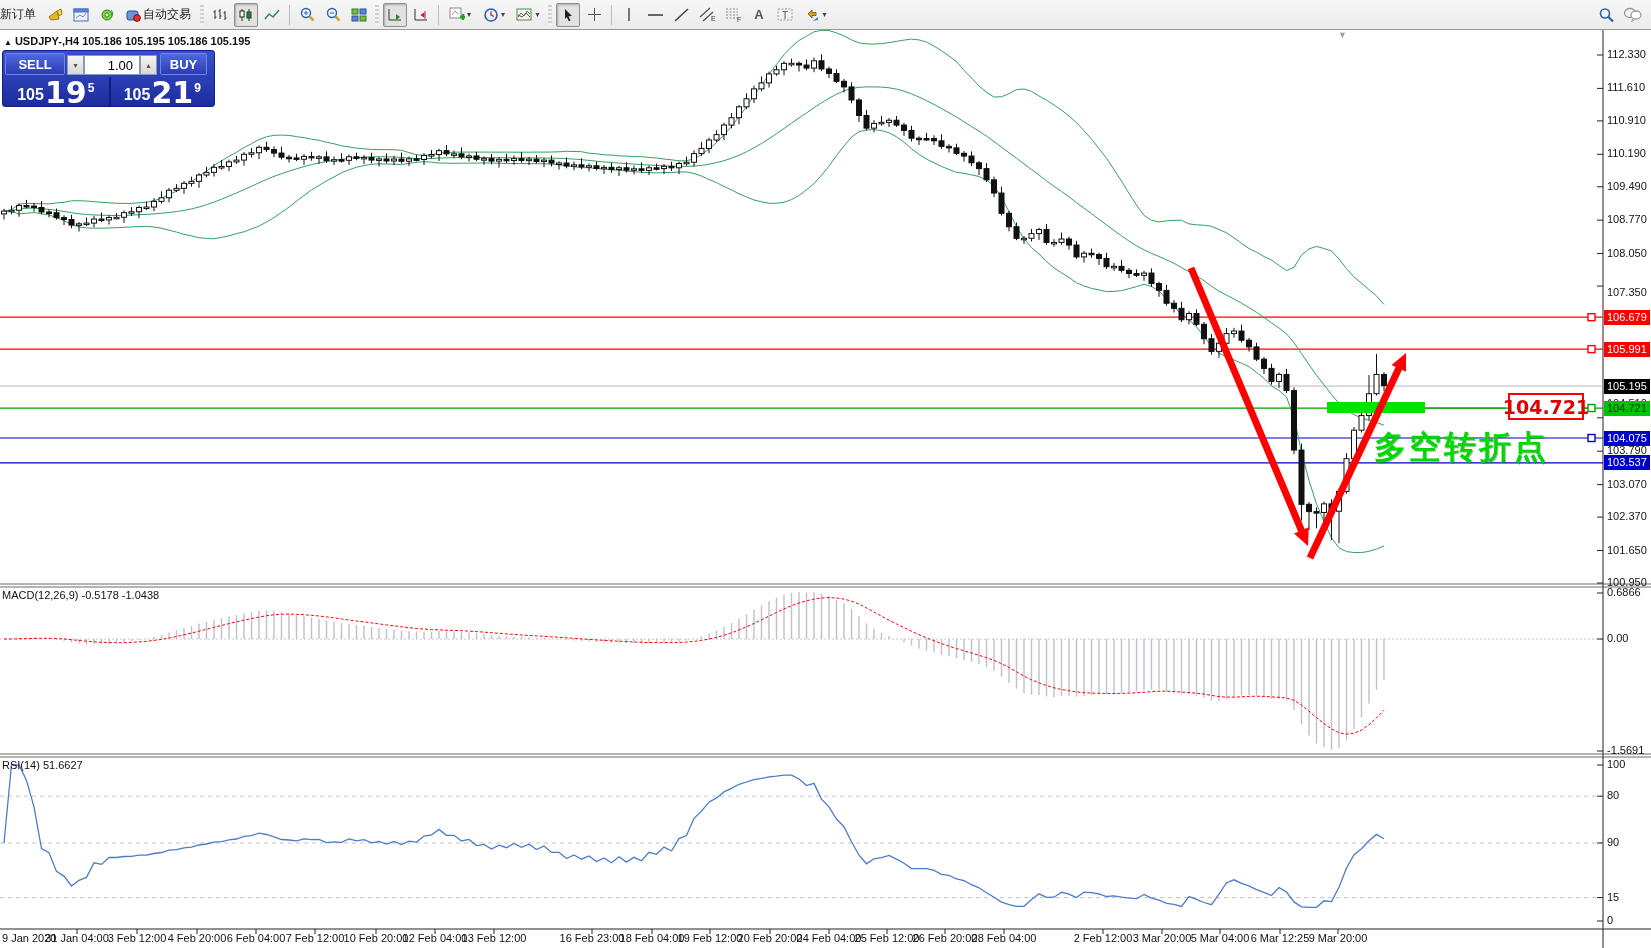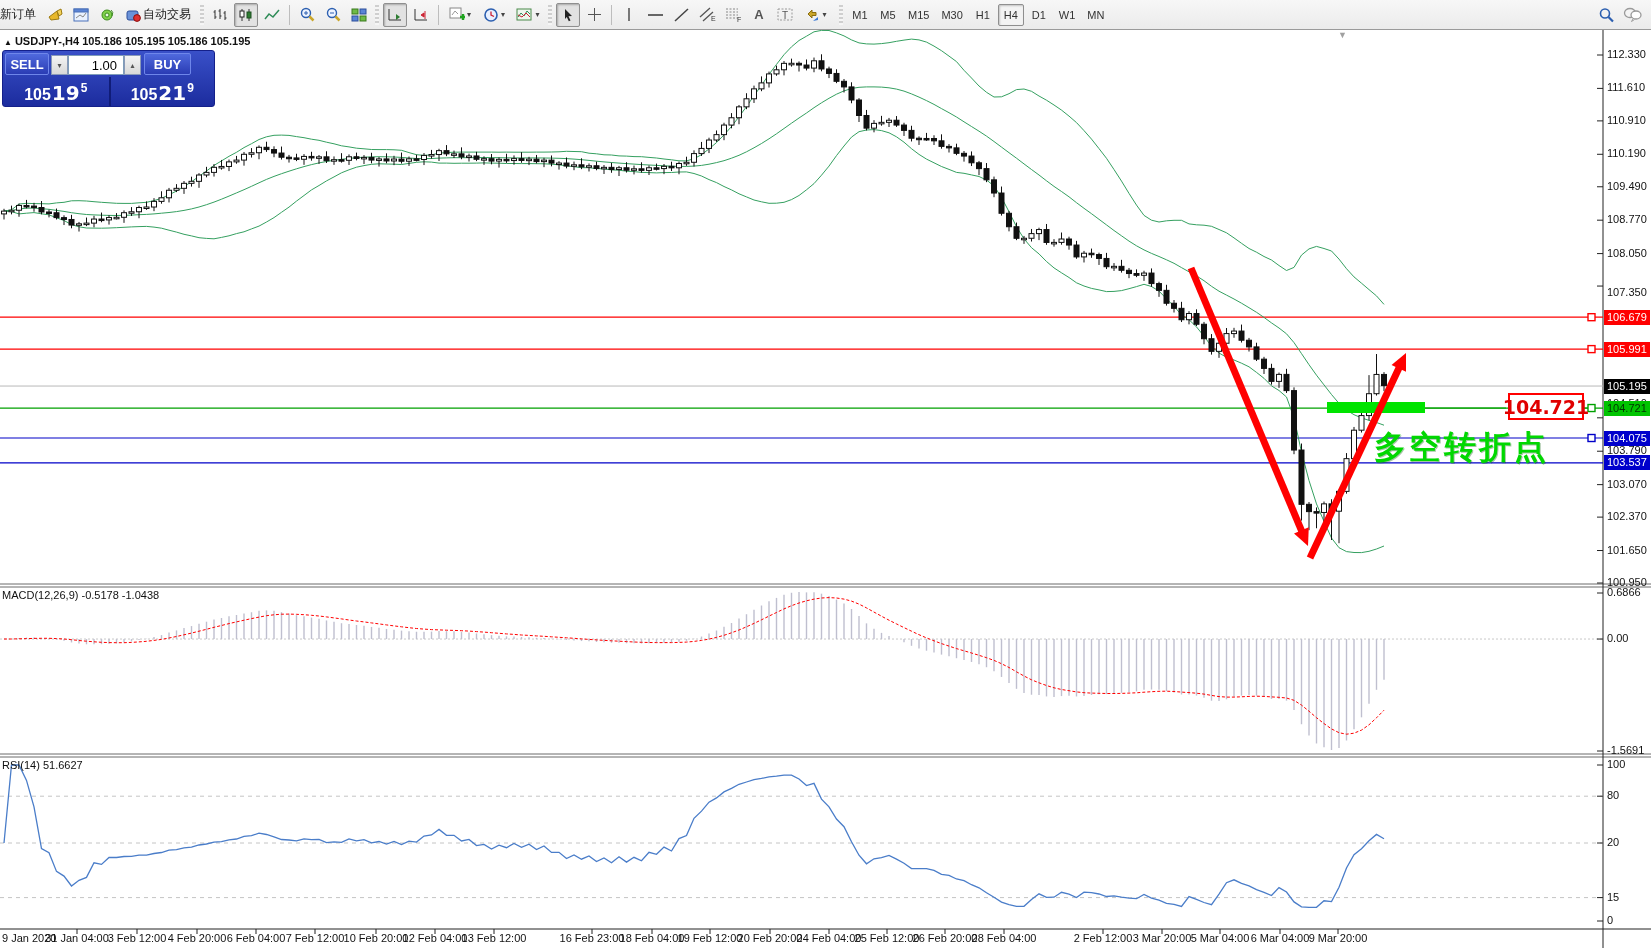--- a/index.html
+++ b/index.html
@@ -36,32 +36,32 @@
   #chart-title .tri { font-size:8px; margin-right:3px; }
 
   
   #oct { position:absolute; left:2px; top:50px; width:213px; height:57px; z-index:6;
          background:linear-gradient(#3950c8,#1c2c9e); border:1px solid #14208a; border-radius:3px;
          color:#fff; overflow:hidden; }
   #oct .row1 { position:absolute; left:0; top:0; width:100%; height:26px; display:flex; align-items:center; }
   .oct-btn { height:22px; margin:2px; display:flex; align-items:center; justify-content:center;
              background:linear-gradient(#4f69dd,#2a3cb4); border:1px solid #6e86ea; border-radius:2px;
              font-size:13px; font-weight:bold; color:#fff; }
-  #sell-btn { width:44px; }
+  #sell-btn { width:60px; }
   #buy-btn  { width:47px; margin-left:3px; }
   .spin { width:17px; height:20px; margin-top:2px; background:linear-gradient(#f4f4f4,#d8d8d8);
           border:1px solid #8a9ab8; display:flex; align-items:center; justify-content:center;
           color:#555; font-size:8px; }
   #vol-input { width:56px; height:20px; margin-top:2px; border:1px solid #7f9db9; font-size:13px;
                text-align:right; padding-right:6px; font-family:"Liberation Sans",sans-serif; }
   #oct .row2 { position:absolute; left:0; top:26px; width:100%; height:31px; display:flex; }
   .px-half { width:106px; height:100%; display:flex; align-items:flex-end; justify-content:center; padding-bottom:1px; }
   .px-half.right { border-left:2px solid #101c78; }
   .px-small { font-size:16px; font-weight:bold; margin-bottom:3px; }
-  .px-big { font-size:20px; font-weight:bold; line-height:28px; margin:0 1px; font-family:"DejaVu Sans",sans-serif; }
+  .px-big { font-size:30px; font-weight:bold; line-height:28px; margin:0 1px; font-family:"DejaVu Sans",sans-serif; }
   .px-sup { font-size:12px; font-weight:bold; margin-bottom:12px; }
 
   
   #price-box { position:absolute; left:1508px; top:393px; width:76px; height:27px; z-index:4;
                background:#fff; border:2px solid #f00; color:#e00000; font-size:19px; font-weight:bold;
                display:flex; align-items:center; justify-content:center; font-family:"DejaVu Sans",sans-serif; }
   #cn-note { position:absolute; left:1374px; top:426px; z-index:4; font-size:32px; font-weight:bold;
              color:#00d800; letter-spacing:3px; white-space:nowrap;
              text-shadow:1px 1px 0 rgba(0,90,0,.35); }
   #scroll-marker { position:absolute; left:1338px; top:30px; z-index:2; color:#a0a0a0; font-size:9px; }
@@ -230,34 +230,20 @@
         </div>
       <div class="tbi" style="min-width:34px;">
           <svg width="15" height="14" viewBox="0 0 15 14">
             <path d="M3 6 L7 2 L7 4.5 L11 4.5 L11 7.5 L7 7.5 L7 10 Z" fill="#caa62a" stroke="#8a6d10"></path>
             <path d="M8 13 l5 -4 v3 z" fill="#3a7ad6"></path>
           </svg>
           <span class="dd">▾</span>
         </div>
     </div>
 
-    <div class="tb-group" style="left:836px;">
-      <div class="tb-grip"></div>
-      <div id="tf-holder" style="display:flex;">
-          <div class="tf-btn">M1</div>
-          <div class="tf-btn">M5</div>
-          <div class="tf-btn">M15</div>
-          <div class="tf-btn">M30</div>
-          <div class="tf-btn">H1</div>
-          <div class="tf-btn active">H4</div>
-          <div class="tf-btn">D1</div>
-          <div class="tf-btn">W1</div>
-          <div class="tf-btn">MN</div>
-        </div>
-    </div>
 
     <div class="tb-group" style="right:6px;">
       <div class="tbi">
           <svg width="17" height="16" viewBox="0 0 17 16">
             <circle cx="7" cy="6.5" r="4.5" fill="none" stroke="#2c5fb0" stroke-width="1.6"></circle>
             <path d="M10.5 10 L15 14.5" stroke="#2c5fb0" stroke-width="2.2"></path>
           </svg>
         </div>
       <div class="tbi">
           <svg width="19" height="15" viewBox="0 0 19 15">
@@ -955,21 +941,21 @@
       <div class="axis-label boxed" style="top: 341.612px; background: rgb(255, 0, 0); color: rgb(255, 255, 255);">105.991</div>
       <div class="axis-label boxed" style="top: 378.544px; background: rgb(0, 0, 0); color: rgb(255, 255, 255);">105.195</div>
       <div class="axis-label boxed" style="top: 400.536px; background: rgb(0, 196, 0); color: rgb(0, 51, 0);">104.721</div>
       <div class="axis-label boxed" style="top: 430.509px; background: rgb(0, 0, 204); color: rgb(255, 255, 255);">104.075</div>
       <div class="axis-label boxed" style="top: 455.47px; background: rgb(0, 0, 204); color: rgb(255, 255, 255);">103.537</div>
       <div class="axis-label" style="top: 586px;">0.6866</div>
       <div class="axis-label" style="top: 632.043px;">0.00</div>
       <div class="axis-label" style="top: 744px;">-1.5691</div>
       <div class="axis-label" style="top: 758px;">100</div>
       <div class="axis-label" style="top: 789.2px;">80</div>
-      <div class="axis-label" style="top: 836px;">20</div>
+      <div class="axis-label" style="top: 836px;">90</div>
       <div class="axis-label" style="top: 890.6px;">15</div>
       <div class="axis-label" style="top: 914px;">0</div>
       <div class="time-label" style="left: 2px; transform: none;">9 Jan 2020</div>
       <div class="time-label" style="left: 77px;">31 Jan 04:00</div>
       <div class="time-label" style="left: 137px;">3 Feb 12:00</div>
       <div class="time-label" style="left: 197px;">4 Feb 20:00</div>
       <div class="time-label" style="left: 256px;">6 Feb 04:00</div>
       <div class="time-label" style="left: 315px;">7 Feb 12:00</div>
       <div class="time-label" style="left: 376px;">10 Feb 20:00</div>
       <div class="time-label" style="left: 435px;">12 Feb 04:00</div>
@@ -978,16 +964,16 @@
       <div class="time-label" style="left: 652px;">18 Feb 04:00</div>
       <div class="time-label" style="left: 710px;">19 Feb 12:00</div>
       <div class="time-label" style="left: 770px;">20 Feb 20:00</div>
       <div class="time-label" style="left: 829px;">24 Feb 04:00</div>
       <div class="time-label" style="left: 887px;">25 Feb 12:00</div>
       <div class="time-label" style="left: 945px;">26 Feb 20:00</div>
       <div class="time-label" style="left: 1004px;">28 Feb 04:00</div>
       <div class="time-label" style="left: 1103px;">2 Feb 12:00</div>
       <div class="time-label" style="left: 1162px;">3 Mar 20:00</div>
       <div class="time-label" style="left: 1220px;">5 Mar 04:00</div>
-      <div class="time-label" style="left: 1280px;">6 Mar 04:00</div>
+      <div class="time-label" style="left: 1280px;">6 Mar 12:25</div>
       <div class="time-label" style="left: 1338px;">9 Mar 20:00</div>
     </div>
 </div>
 
 </body></html>

